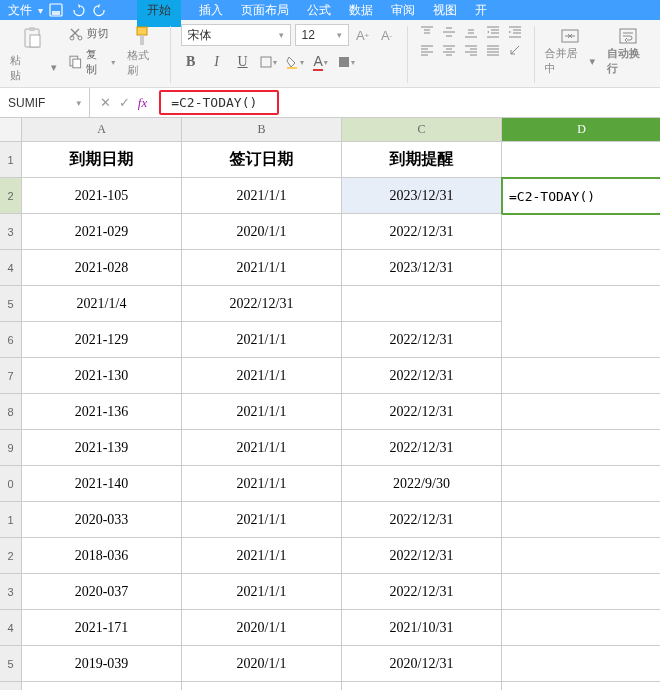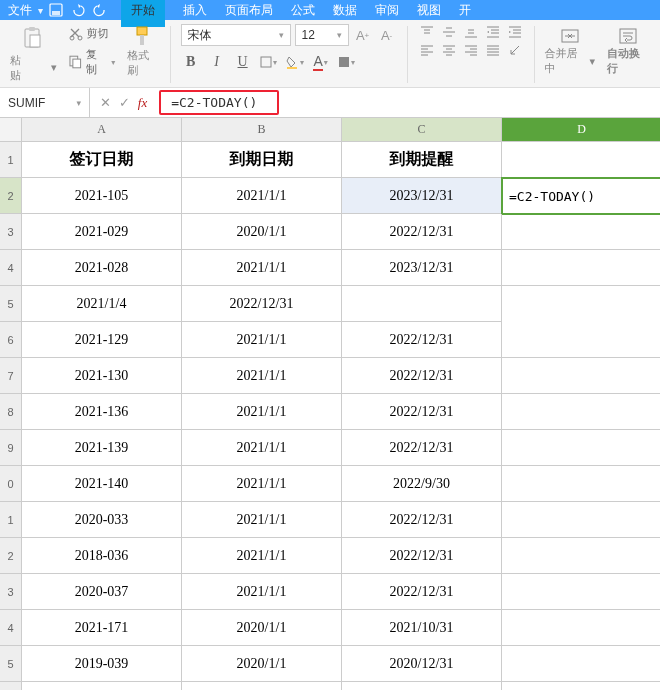--- a/index.html
+++ b/index.html
@@ -1,18 +1,18 @@
 <!DOCTYPE html>
 <html><head>
 <meta charset="utf-8">
 <style>
 * { margin: 0; padding: 0; box-sizing: border-box; font-family: "Microsoft YaHei", sans-serif; }
 body { background: #fff; font-size: 12px; color: #333; overflow: hidden; }
 
-.menubar { background: #409eff; height: 20px; display: flex; align-items: center; padding: 0 8px; color: #fff; gap: 12px; font-size: 12px; }
+.menubar { background: #409eff; height: 20px; display: flex; align-items: center; padding: 0 8px; color: #fff; gap: 28px; font-size: 12px; }
 .menubar .left { display: flex; align-items: center; gap: 6px; }
 .menubar .arrow { font-size: 10px; opacity: .9; }
 .menubar .tabs { display: flex; gap: 18px; align-items: center; }
 .menubar .tab-active { background: #0ea5e9; color: #333; padding: 8px 10px; border-radius: 2px 2px 0 0; }
 
 .ribbon { background: #f5f5f5; border-bottom: 1px solid #ddd; display: flex; align-items: stretch; padding: 4px 6px 2px 6px; gap: 4px; height: 68px; }
 .ribbon-group { display: flex; flex-direction: column; gap: 2px; padding: 0 4px; }
 .ribbon-sep { width: 1px; background: #ddd; margin: 2px 2px; }
 .paste-btn { display: flex; flex-direction: column; align-items: center; justify-content: center; padding: 2px 4px; cursor: pointer; }
 .paste-icon { width: 22px; height: 24px; }
@@ -39,21 +39,21 @@
 .merge-group svg { width: 20px; height: 20px; }
 .merge-label { display: flex; align-items: center; gap: 2px; }
 
 .wrap-group { display: flex; flex-direction: column; align-items: center; padding: 2px 4px; font-size: 11px; color: #888; font-weight: bold; }
 .wrap-group svg { width: 20px; height: 20px; }
 
 .formula-bar { display: flex; align-items: center; border-bottom: 1px solid #ccc; height: 30px; background: #fff; }
 .namebox { width: 90px; border-right: 1px solid #ccc; height: 100%; display: flex; align-items: center; padding: 0 8px; font-size: 12px; font-family: "SimSun", serif; justify-content: space-between; }
 .fb-btns { display: flex; gap: 8px; padding: 0 10px; align-items: center; color: #999; }
 .fb-btn { cursor: pointer; font-size: 13px; }
-.fx-label { font-style: italic; font-family: serif; color: #b91c1c; }
+.fx-label { font-style: italic; font-family: serif; color: #a21caf; }
 .formula-highlight { border: 2.5px solid #e23; border-radius: 2px; padding: 3px 10px; margin-left: 2px; font-size: 13px; font-family: "SimSun", monospace; min-width: 120px; }
 
 .sheet { display: flex; }
 .rowhdrs { display: flex; flex-direction: column; }
 .corner { width: 22px; height: 24px; border-right: 1px solid #ccc; border-bottom: 1px solid #ccc; background: #f3f3f3; }
 .rowhdr { width: 22px; height: 36px; border-right: 1px solid #ccc; border-bottom: 1px solid #ccc; background: #eee; display: flex; align-items: center; justify-content: center; font-size: 11px; color: #666; }
 .rowhdr.on { background: #d7e4c8; }
 
 .cols { flex: 1; display: flex; flex-direction: column; }
 .colhdrs { display: flex; height: 24px; }
@@ -293,22 +293,22 @@
       <div class="rowhdr">6</div>
     </div>
   <div class="cols">
     <div class="colhdrs">
       <div class="colhdr cA">A</div>
       <div class="colhdr cB">B</div>
       <div class="colhdr cC on">C</div>
       <div class="colhdr cD sel">D</div>
     </div>
     <div class="row hdr">
+      <div class="cell cC">到期日期</div>
       <div class="cell cB">签订日期</div>
-      <div class="cell cC">到期日期</div>
       <div class="cell cD">到期提醒</div>
     </div>
     <div class="row">
       <div class="cell cA">2021-105</div>
       <div class="cell cB">2021/1/1</div>
       <div class="cell cC selected">2023/12/31</div>
       <div class="cell cD editing">=C2-TODAY()</div>
     </div>
   <div class="row">
         <div class="cell cA">2021-029</div>

